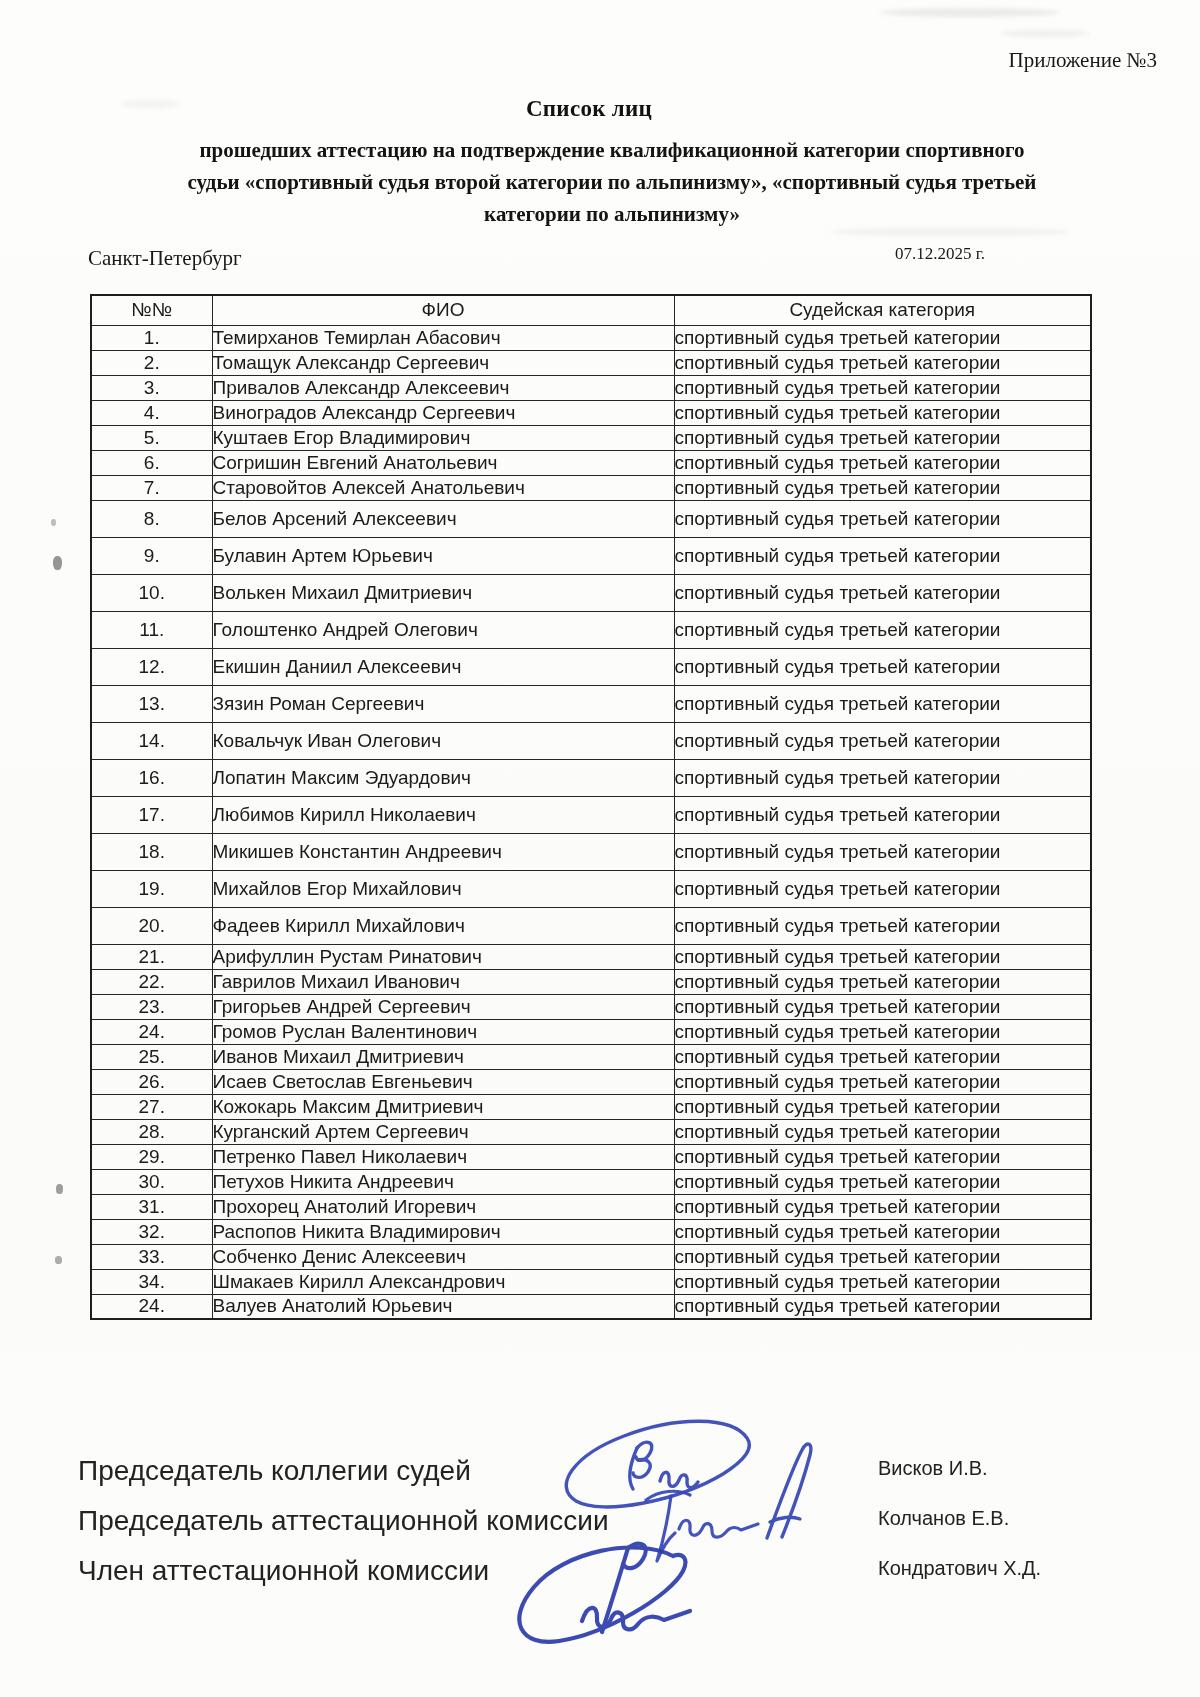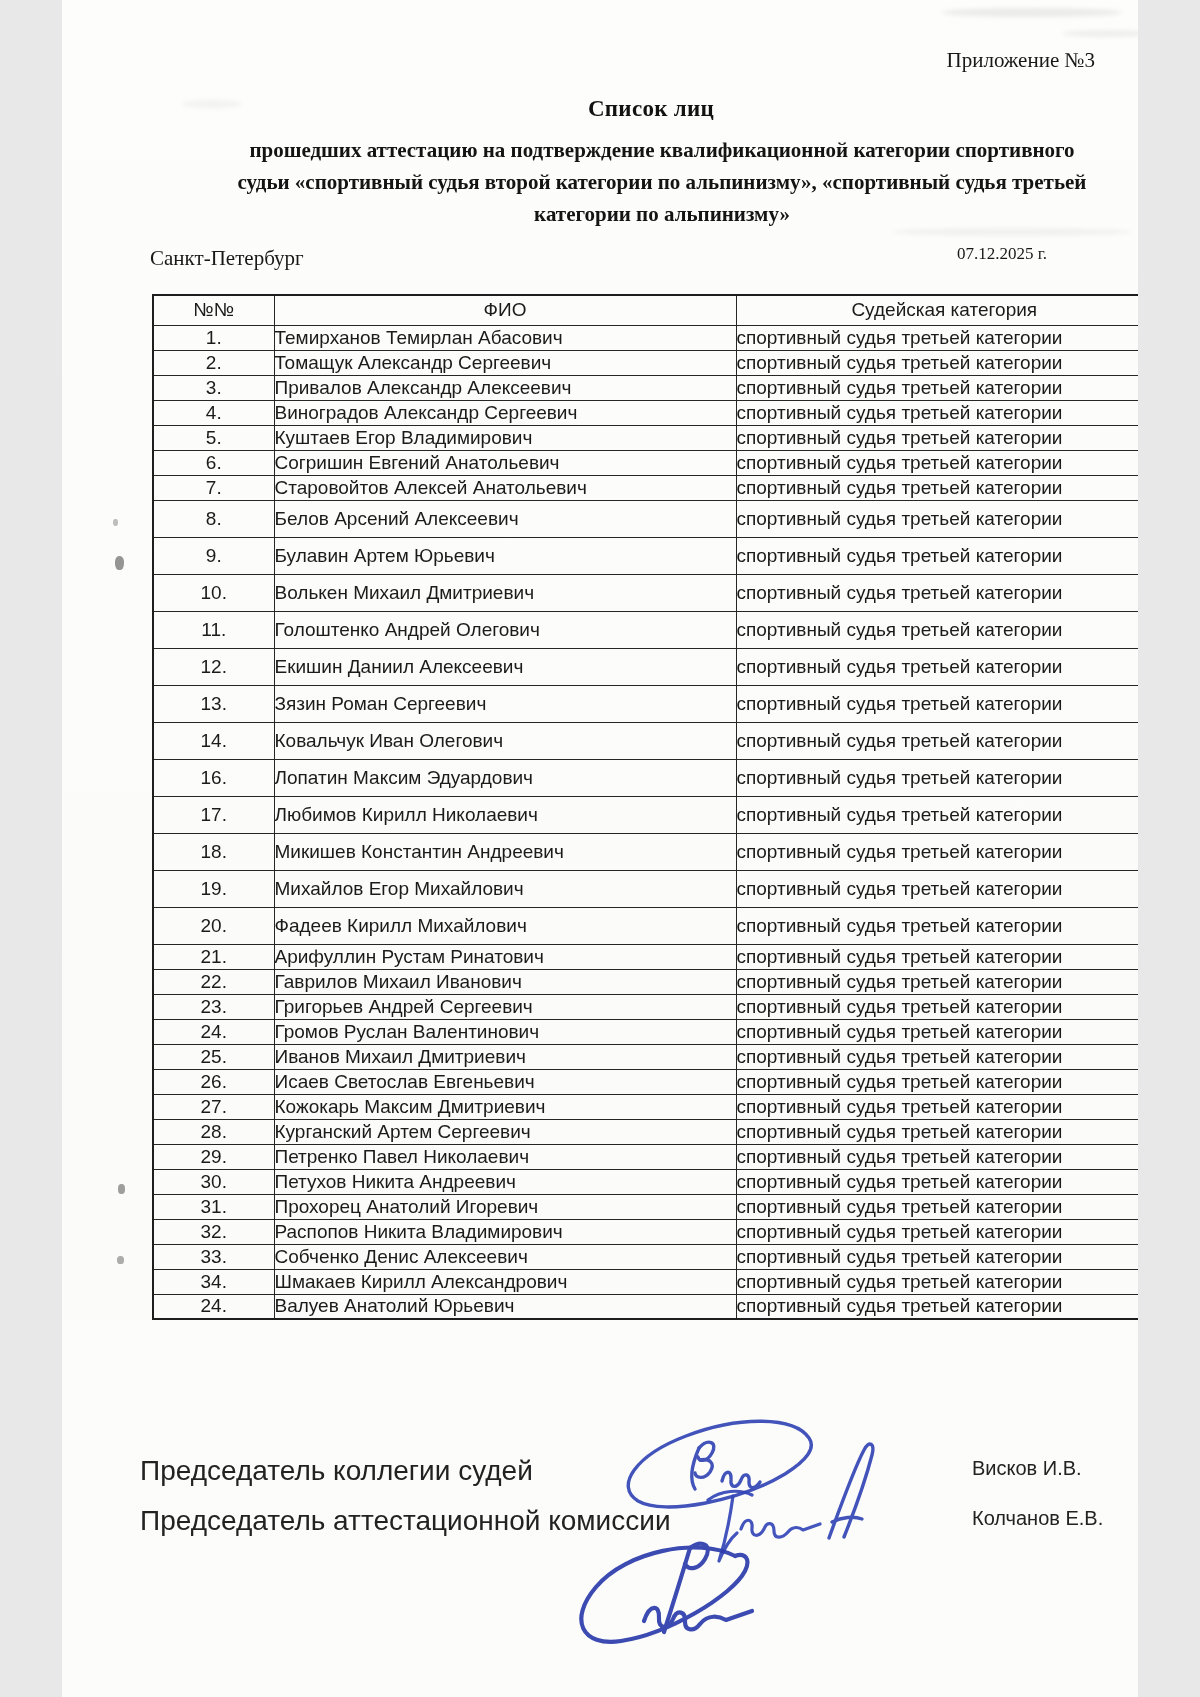--- a/index.html
+++ b/index.html
@@ -1,39 +1,39 @@
 <!DOCTYPE html>
 <html lang="ru"><head>
 <meta charset="utf-8">
 <style>
   html,body{margin:0;padding:0;background:#e8e8e8;}
   .page{
     position:relative;
-    width:1076px;height:1697px;
+    width:1200px;height:1697px;
     margin:0 auto;
     background:linear-gradient(180deg,#fdfdfc 0%,#fbfbfa 60%,#fcfcfb 100%);
     overflow:hidden;
     color:#1f1f1f;
     font-family:"Liberation Sans","DejaVu Sans",sans-serif;
   }
   
   .annex{
     position:absolute;top:48px;right:43px;
     font-family:"Liberation Serif","DejaVu Serif",serif;
     font-size:21px;color:#181818;
   }
   .doc-title{
     position:absolute;top:96px;left:88px;width:1002px;
     text-align:center;
     font-family:"Liberation Serif","DejaVu Serif",serif;
     font-size:23px;font-weight:bold;color:#121212;
     letter-spacing:.3px;
   }
   .doc-subtitle{
-    position:absolute;top:134px;left:100px;width:1000px;
+    position:absolute;top:134px;left:112px;width:1000px;
     text-align:center;
     font-family:"Liberation Serif","DejaVu Serif",serif;
     font-size:21px;font-weight:bold;color:#141414;
     line-height:32px;
   }
   .doc-subtitle span{display:block;}
   .city{
     position:absolute;top:246px;left:88px;
     font-family:"Liberation Serif","DejaVu Serif",serif;
     font-size:21px;color:#181818;
@@ -71,21 +71,21 @@
   td.cell-cat{text-align:left;padding-left:9px;}
   
   .signatories{position:absolute;top:1455px;left:78px;width:1044px;}
   .sig-row{position:relative;height:50px;}
   .sig-role{
     position:absolute;left:0;top:0;
     font-size:28px;color:#222;
   }
   .sig-name{
     position:absolute;left:800px;top:2px;
-    font-size:20px;color:#222;margin-left:32px;
+    font-size:20px;color:#222;
   }
   .signature-svg{
     position:absolute;left:440px;top:1290px;
     width:380px;height:380px;
     pointer-events:none;
   }
   .signature-svg path{
     fill:none;
     stroke-linecap:round;stroke-linejoin:round;
   }
@@ -314,20 +314,24 @@
 
   <div class="signatories">
       <div class="sig-row">
         <span class="sig-role">Председатель коллегии судей</span>
         <span class="sig-name">Висков И.В.</span>
       </div>
       <div class="sig-row">
         <span class="sig-role">Председатель аттестационной комиссии</span>
         <span class="sig-name">Колчанов Е.В.</span>
       </div>
+      <div class="sig-row">
+        <span class="sig-role">Член аттестационной комиссии</span>
+        <span class="sig-name">Кондратович Х.Д.</span>
+      </div>
     </div>
 
   <svg class="signature-svg" viewBox="0 0 380 380" xmlns="http://www.w3.org/2000/svg">
 
     <g stroke="#3345b5" stroke-width="3.4" opacity="0.92">
       <path d="M 307 148 C 292 126 236 126 184 146 C 134 165 112 196 136 211 C 162 226 238 211 283 184 C 305 170 314 158 307 148"></path>
       <path d="M 197 158 C 190 174 187 189 193 199"></path>
       <path d="M 197 158 C 206 148 216 152 210 163 C 205 172 197 172 196 167"></path>
       <path d="M 198 170 C 207 168 214 173 208 182 C 202 190 194 188 193 183"></path>
       <path d="M 220 191 C 223 179 230 180 229 190 C 228 198 235 199 239 190 C 242 182 248 184 247 192 C 247 199 253 200 258 192"></path>

